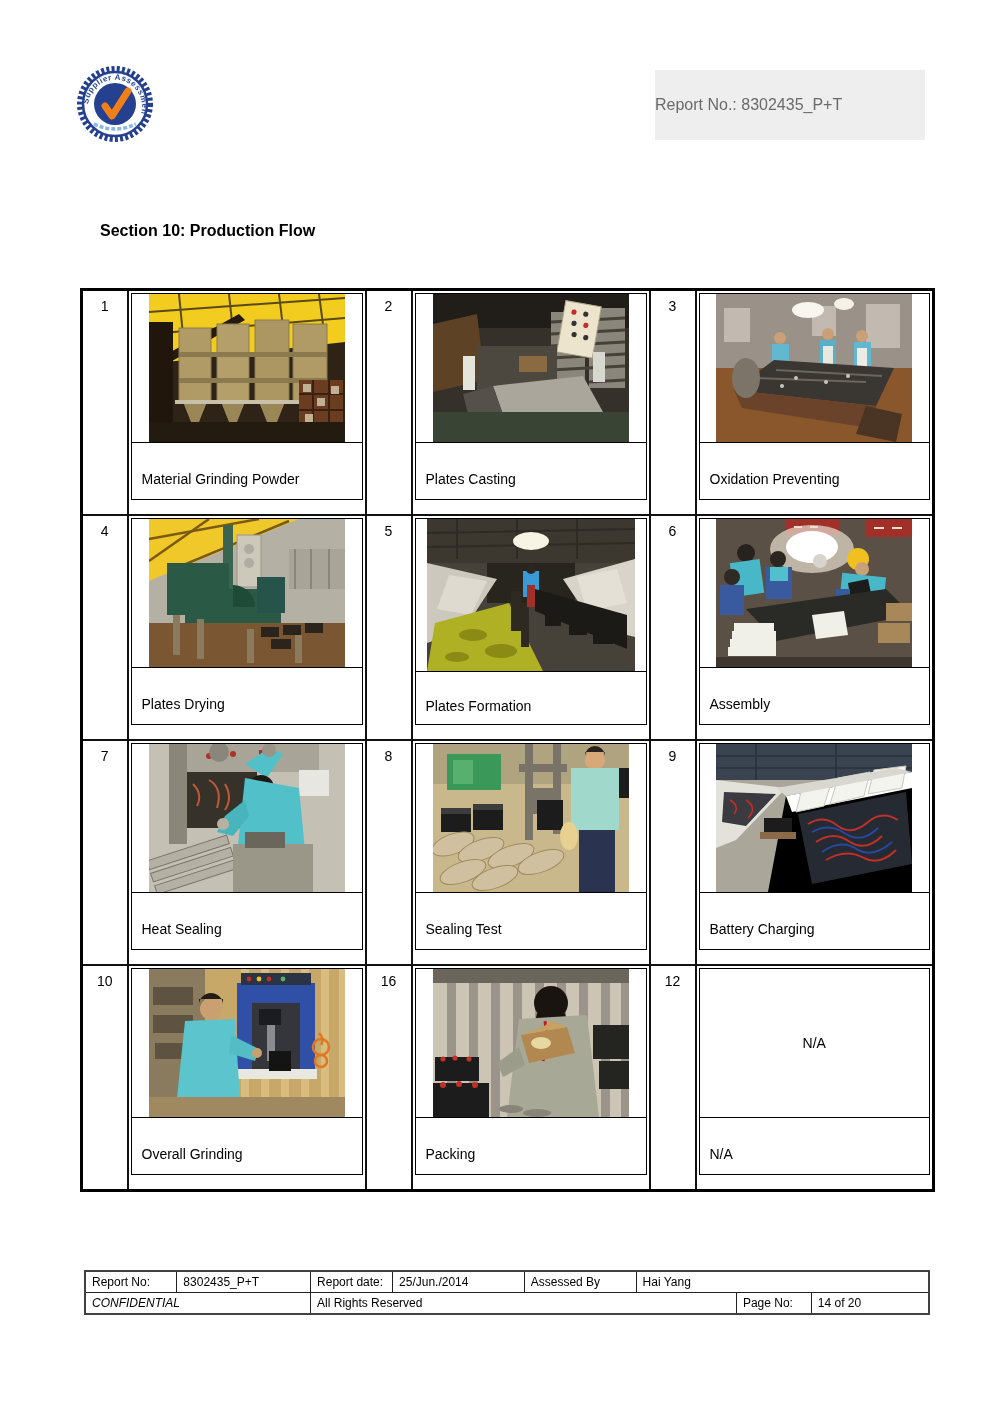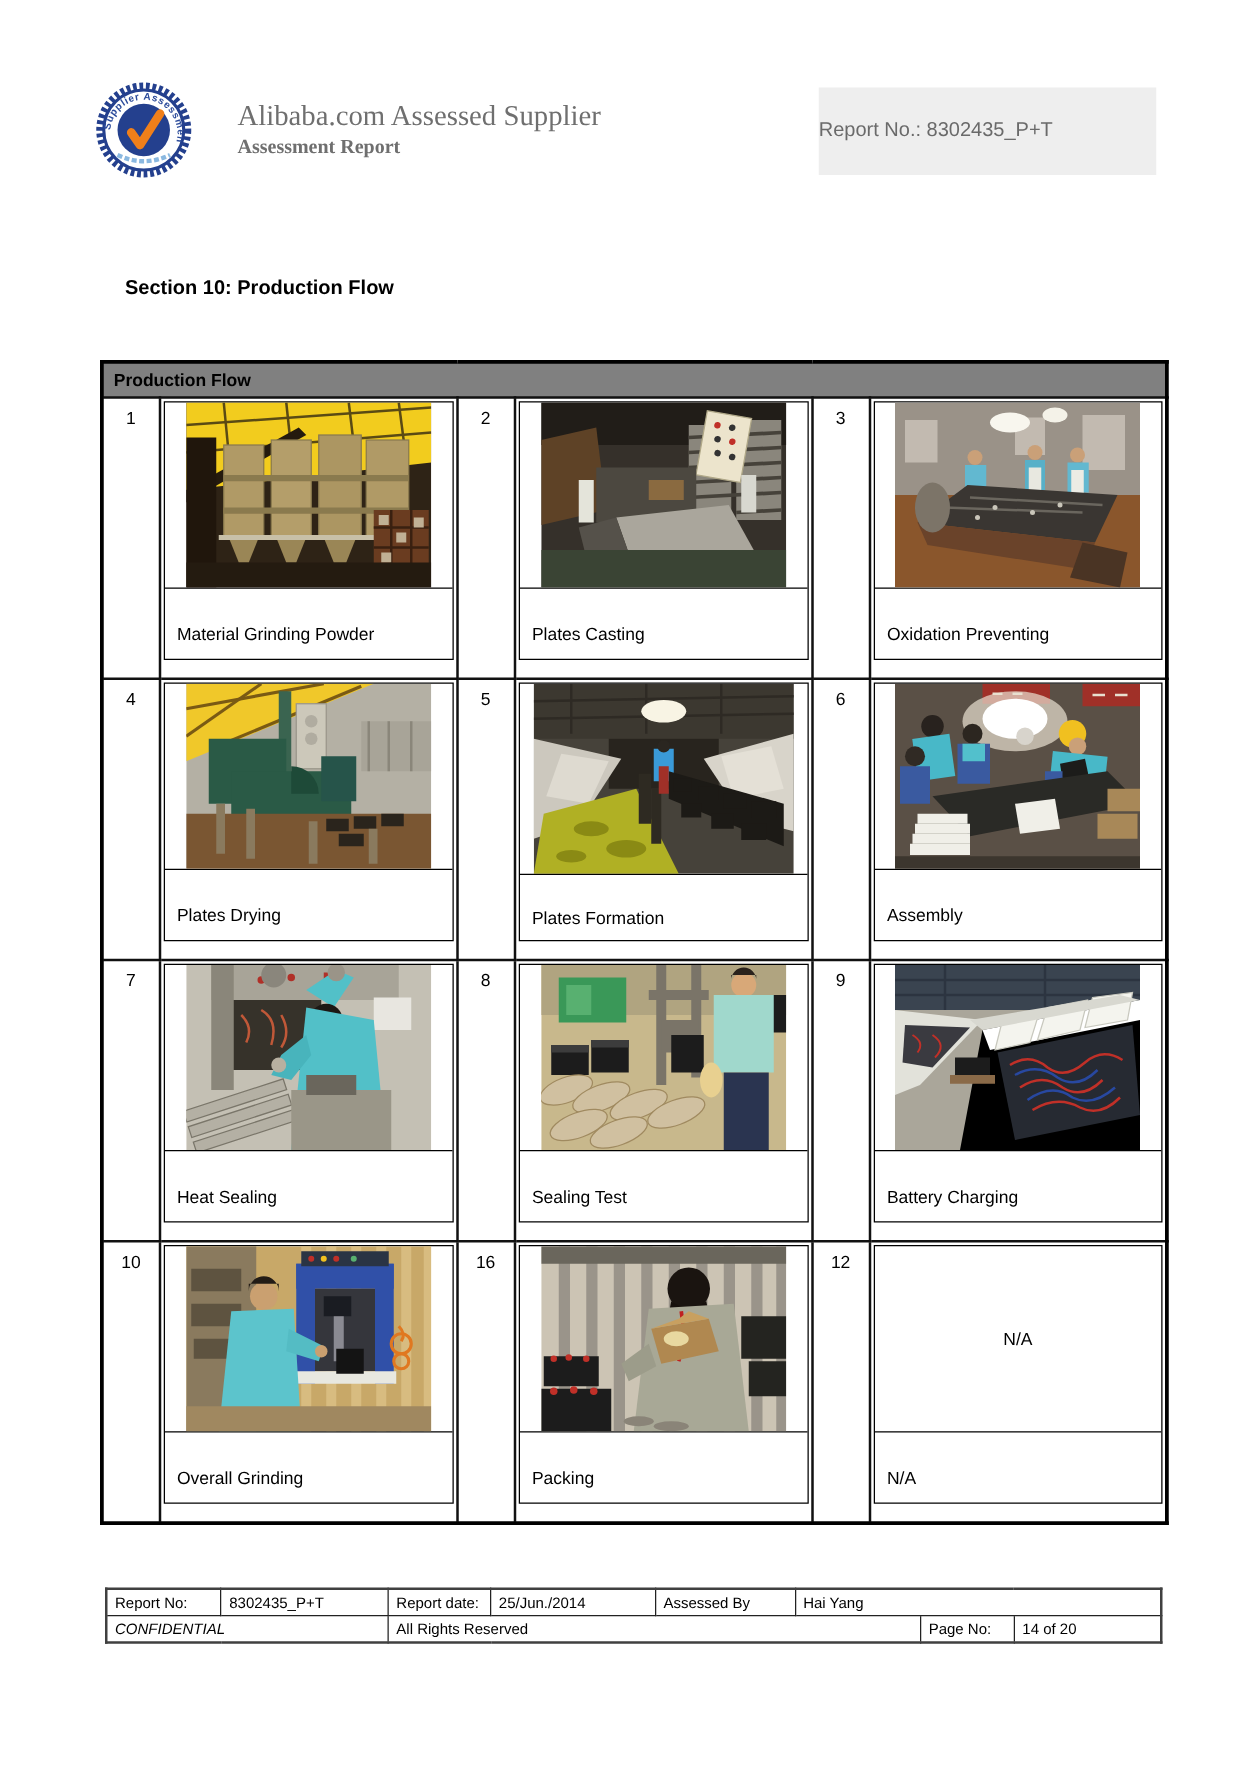--- a/index.html
+++ b/index.html
@@ -51,44 +51,37 @@
     <defs>
         <path id="arcTop" d="M 13,52 A 27,27 0 1 1 65,52" fill="none"></path>
       </defs>
     <text font-size="8" font-weight="bold" fill="#2a4a9a" letter-spacing="0.6" font-family="Liberation Sans, sans-serif">
       <textPath href="#arcTop" startOffset="10%">Supplier Assessment</textPath>
     </text>
     <path d="M 18,62 Q 39,72 60,62" stroke="#8ab8e0" stroke-width="3.5" fill="none" stroke-dasharray="4 2"></path>
     <path d="M 29,44 L 36,54 L 52,29" stroke="#f07f1a" stroke-width="7" fill="none" stroke-linecap="round" stroke-linejoin="round"></path>
   </svg>
 
-  <div class="brand">
-    <div class="brand-title">Alibaba.com Assessed Supplier</div>
-    <div class="brand-sub">Assessment Report</div>
-  </div>
 
   <div class="report-box">
     <span>Report No.: 8302435_P+T</span>
   </div>
 
   <div class="section-title">Section 10: Production Flow</div>
 
   <table class="main-table">
     <colgroup>
       <col style="width:46px">
         <col style="width:238px">
       <col style="width:46px">
         <col style="width:238px">
       <col style="width:46px">
         <col style="width:238px">
     </colgroup>
     <tbody>
-        <tr class="tbl-title">
-      <td colspan="6">Production Flow</td>
-    </tr>
 
     <tr>
       <td class="no-cell">1</td>
       <td class="proc-cell">
             <div class="proc-inner">
         <div class="photo-area">
           <svg width="196" height="148" viewBox="0 0 196 148">
             <rect width="196" height="148" fill="#2e2316"></rect>
             <polygon points="0,0 196,0 196,48 0,70" fill="#f2cc1e"></polygon>
             <g stroke="#5a4a14" stroke-width="2">

